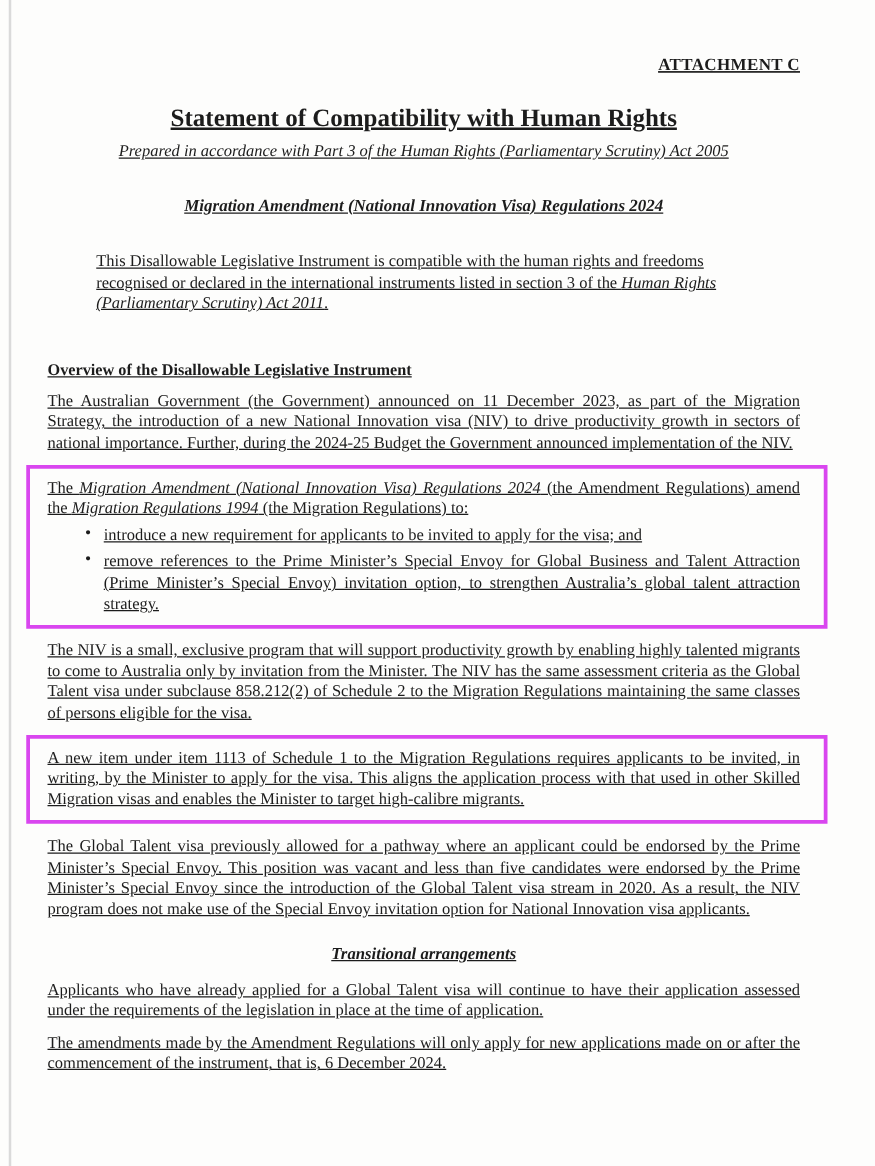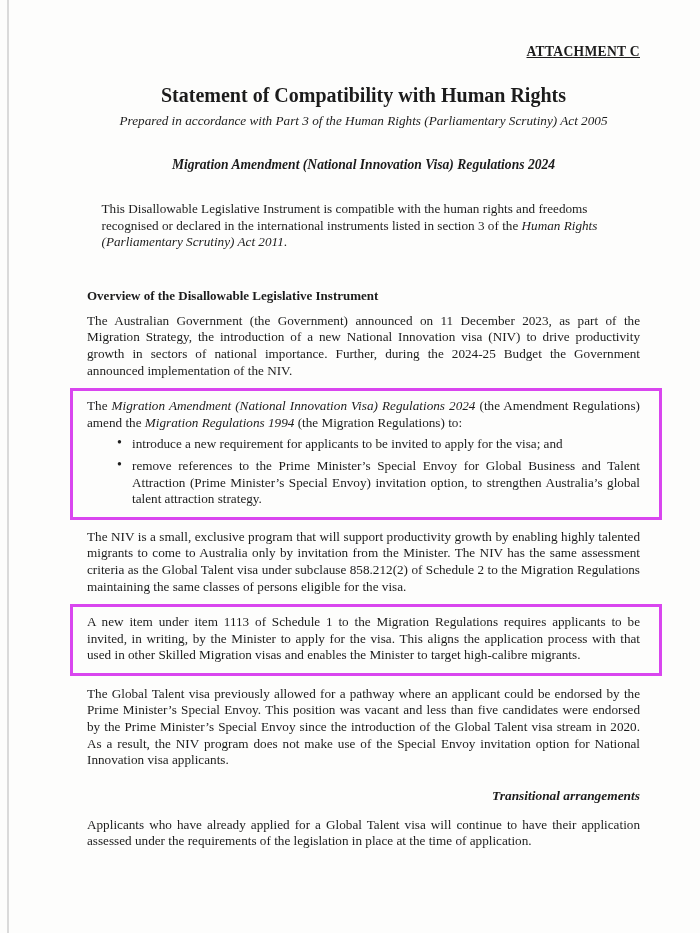--- a/index.html
+++ b/index.html
@@ -7,36 +7,36 @@
   .page {
     width:700px; height:933px; position:relative; overflow:hidden;
     background:#fdfdfc;
     font-family:"Liberation Serif", "DejaVu Serif", serif;
     color:#1c1c1c;
   }
   .scan-edge {
     position:absolute; left:7px; top:0; bottom:0; width:2px;
     background:#dadada;
   }
-  .content { padding:44px 60px 0 87px; }
+  .content { padding:44px 60px 0 38px;text-decoration:underline; }
 
   p, li { font-size:13.2px; line-height:16.6px; text-align:justify; }
   .i { font-style:italic; }
 
   .attachment { text-align:right; font-size:13.6px; font-weight:bold; }
   .attachment span { text-decoration:underline; letter-spacing:0.3px; }
 
   .doc-title { text-align:center; font-size:20px; font-weight:bold; margin-top:24px; }
   .doc-subtitle { text-align:center; font-size:13.2px; font-style:italic; margin-top:6px; text-align:center; }
   .instrument-title { text-align:center; font-size:13.6px; font-weight:bold; font-style:italic; margin-top:28px; }
 
   .compat { margin:28px auto 0; max-width:524px; text-align:left; }
 
   .h-overview { font-size:13px; font-weight:bold; margin-top:37px; margin-bottom:5px; text-align:left; }
-  .h-transitional { font-size:13.4px; font-weight:bold; font-style:italic; margin-top:19px; text-align:right; }
+  .h-transitional { font-size:13.4px; font-weight:bold; font-style:italic; margin-top:19px; text-align:center; }
 
   .para { margin-top:9px; }
 
   .hbox {
     border:3px solid #d946ef;
     margin:9px -22px 0 -17px;
     padding:7px 19px 9px 14px;
   }
   .hbox ul { list-style:none; margin-top:5px; }
   .hbox li { position:relative; padding-left:45px; margin-top:5px; }
@@ -82,15 +82,16 @@
     <div class="hbox">
       <p>A new item under item 1113 of Schedule 1 to the Migration Regulations requires applicants to be invited, in writing, by the Minister to apply for the visa. This aligns the application process with that used in other Skilled Migration visas and enables the Minister to target high-calibre migrants.</p>
     </div>
 
     <p class="para" style="margin-top:10px">The Global Talent visa previously allowed for a pathway where an applicant could be endorsed by the Prime Minister’s Special Envoy.  This position was vacant and less than five candidates were endorsed by the Prime Minister’s Special Envoy since the introduction of the Global Talent visa stream in 2020. As a result, the NIV program does not make use of the Special Envoy invitation option for National Innovation visa applicants.</p>
 
     <div class="h-transitional">Transitional arrangements</div>
 
     <p class="para" style="margin-top:13px">Applicants who have already applied for a Global Talent visa will continue to have their application assessed under the requirements of the legislation in place at the time of application.</p>
 
+    <p class="para">The amendments made by the Amendment Regulations will only apply for new applications made on or after the commencement of the instrument, that is, 6 December 2024.</p>
 
   </div>
 </div>
 
 </body></html>

